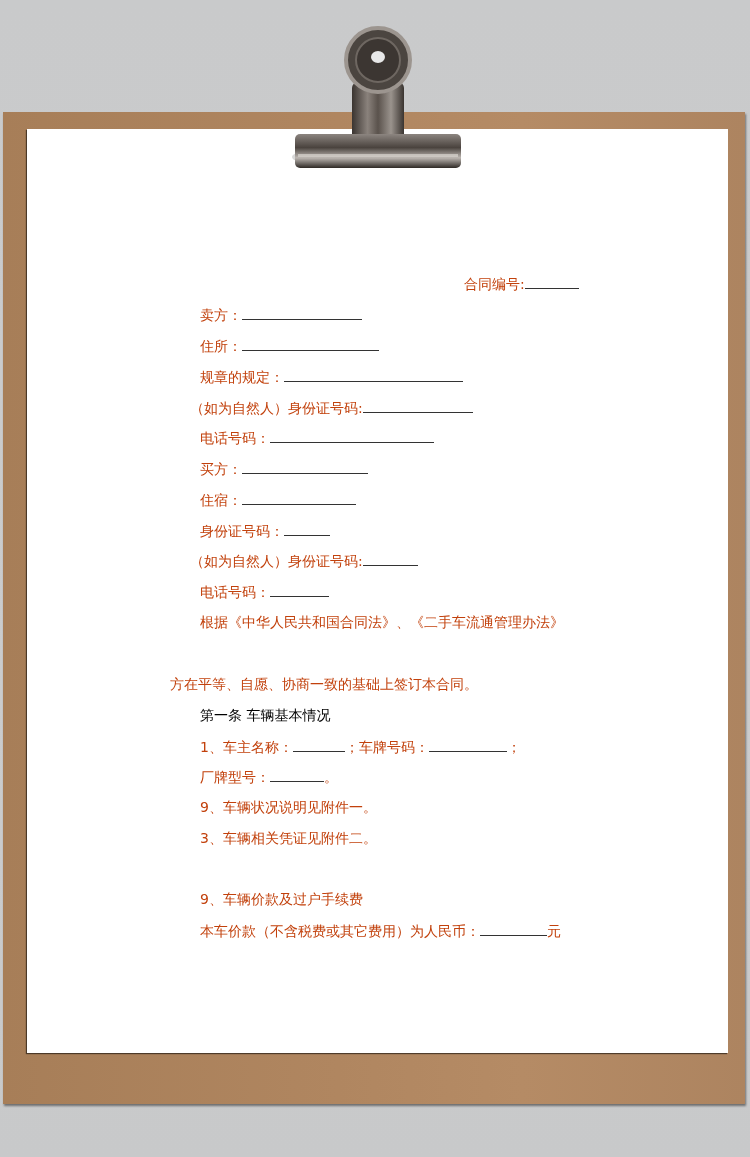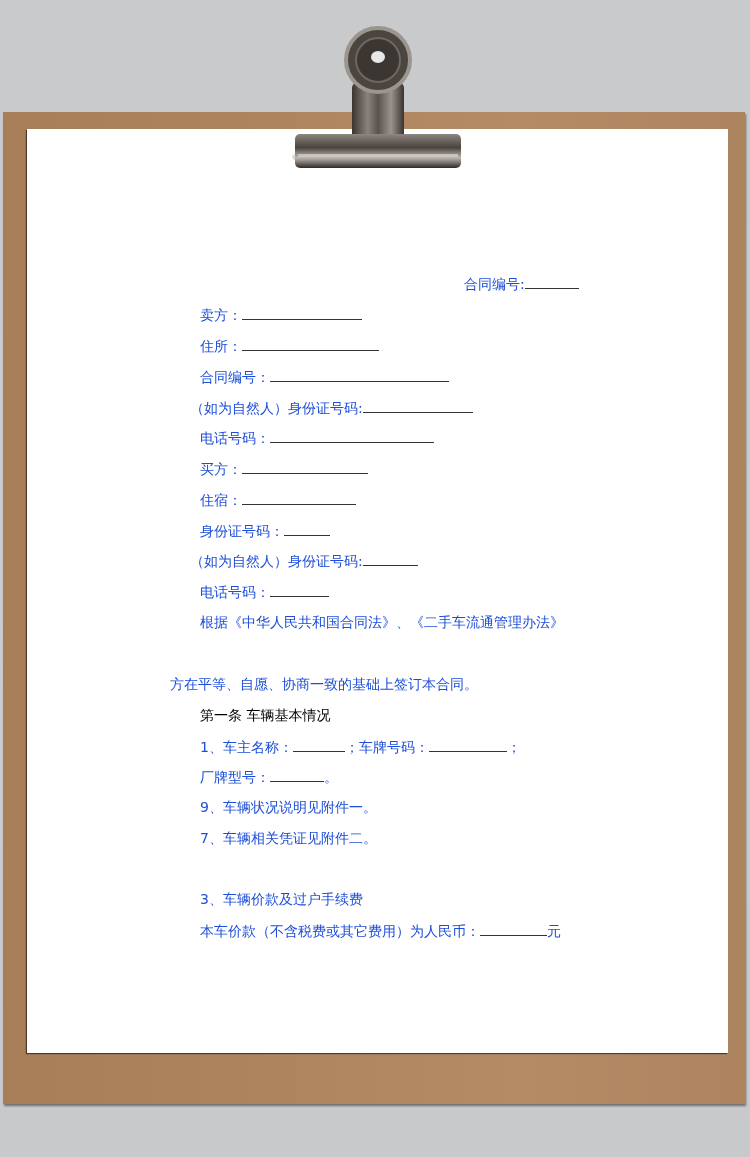--- a/index.html
+++ b/index.html
@@ -14,21 +14,21 @@
     box-shadow: 1px 2px 2px rgba(0,0,0,0.45);
   }
   .paper {
     position:absolute; left:27px; top:129px; width:701px; height:924px;
     background:#ffffff;
     box-shadow: -1px 1px 1px rgba(0,0,0,0.55);
   }
   .clip { position:absolute; left:290px; top:22px; width:175px; height:150px; }
   .content { position:absolute; left:0; top:0; width:750px; height:1157px; }
   .line {
-    position:absolute; font-size:14px; color:#1d4ed8; white-space:nowrap; line-height:18px;
+    position:absolute; font-size:14px; color:#c2410c; white-space:nowrap; line-height:18px;
   }
   .bold { font-weight:normal; color:#000000; }
   .blank { display:inline-block; border-bottom:1px solid #333; height:14px; vertical-align:baseline; }
 </style>
 </head>
 <body>
 
 <div class="board"></div>
 <div class="paper"></div>
 
@@ -62,21 +62,21 @@
     <span>合同编号:</span><span class="blank" style="width:54px;"></span>
   </div>
 
   <div class="line" style="left:200px; top:305px;">
     <span>卖方：</span><span class="blank" style="width:120px;"></span>
   </div>
   <div class="line" style="left:200px; top:336px;">
     <span>住所：</span><span class="blank" style="width:137px;"></span>
   </div>
   <div class="line" style="left:200px; top:367px;">
-    <span>合同编号：</span><span class="blank" style="width:179px;"></span>
+    <span>规章的规定：</span><span class="blank" style="width:179px;"></span>
   </div>
   <div class="line" style="left:190px; top:398px;">
     <span>（如为自然人）身份证号码:</span><span class="blank" style="width:110px;"></span>
   </div>
   <div class="line" style="left:200px; top:428px;">
     <span>电话号码：</span><span class="blank" style="width:164px;"></span>
   </div>
 
   <div class="line" style="left:200px; top:459px;">
     <span>买方：</span><span class="blank" style="width:126px;"></span>
@@ -98,19 +98,19 @@
   <div class="line" style="left:170px; top:675px;">方在平等、自愿、协商一致的基础上签订本合同。</div>
 
   <div class="line bold" style="left:200px; top:706px;">第一条 车辆基本情况</div>
   <div class="line" style="left:200px; top:737px;">
     <span>1、车主名称：</span><span class="blank" style="width:52px;"></span><span>；车牌号码：</span><span class="blank" style="width:78px;"></span><span>；</span>
   </div>
   <div class="line" style="left:200px; top:767px;">
     <span>厂牌型号：</span><span class="blank" style="width:54px;"></span><span>。</span>
   </div>
   <div class="line" style="left:200px; top:798px;">9、车辆状况说明见附件一。</div>
-  <div class="line" style="left:200px; top:829px;">7、车辆相关凭证见附件二。</div>
+  <div class="line" style="left:200px; top:829px;">3、车辆相关凭证见附件二。</div>
 
-  <div class="line" style="left:200px; top:890px;">3、车辆价款及过户手续费</div>
+  <div class="line" style="left:200px; top:890px;">9、车辆价款及过户手续费</div>
   <div class="line" style="left:200px; top:921px;">
     <span>本车价款（不含税费或其它费用）为人民币：</span><span class="blank" style="width:67px;"></span><span>元</span>
   </div>
 </div>
 
 </body></html>

